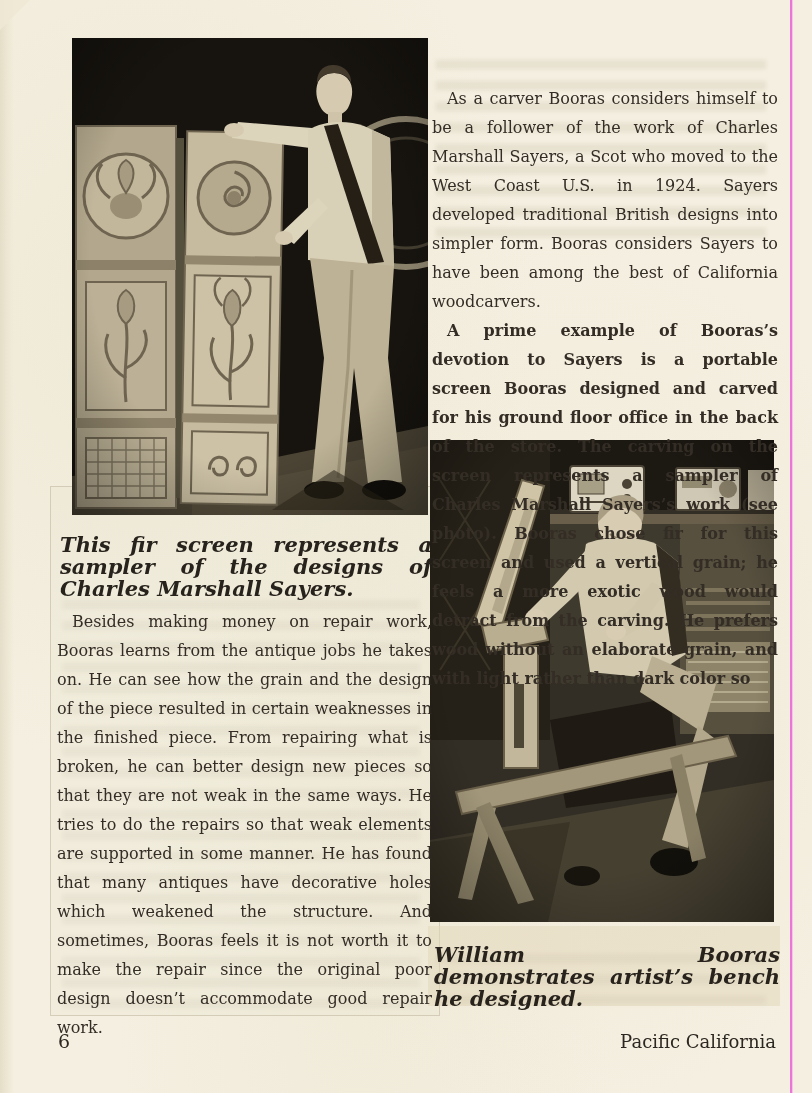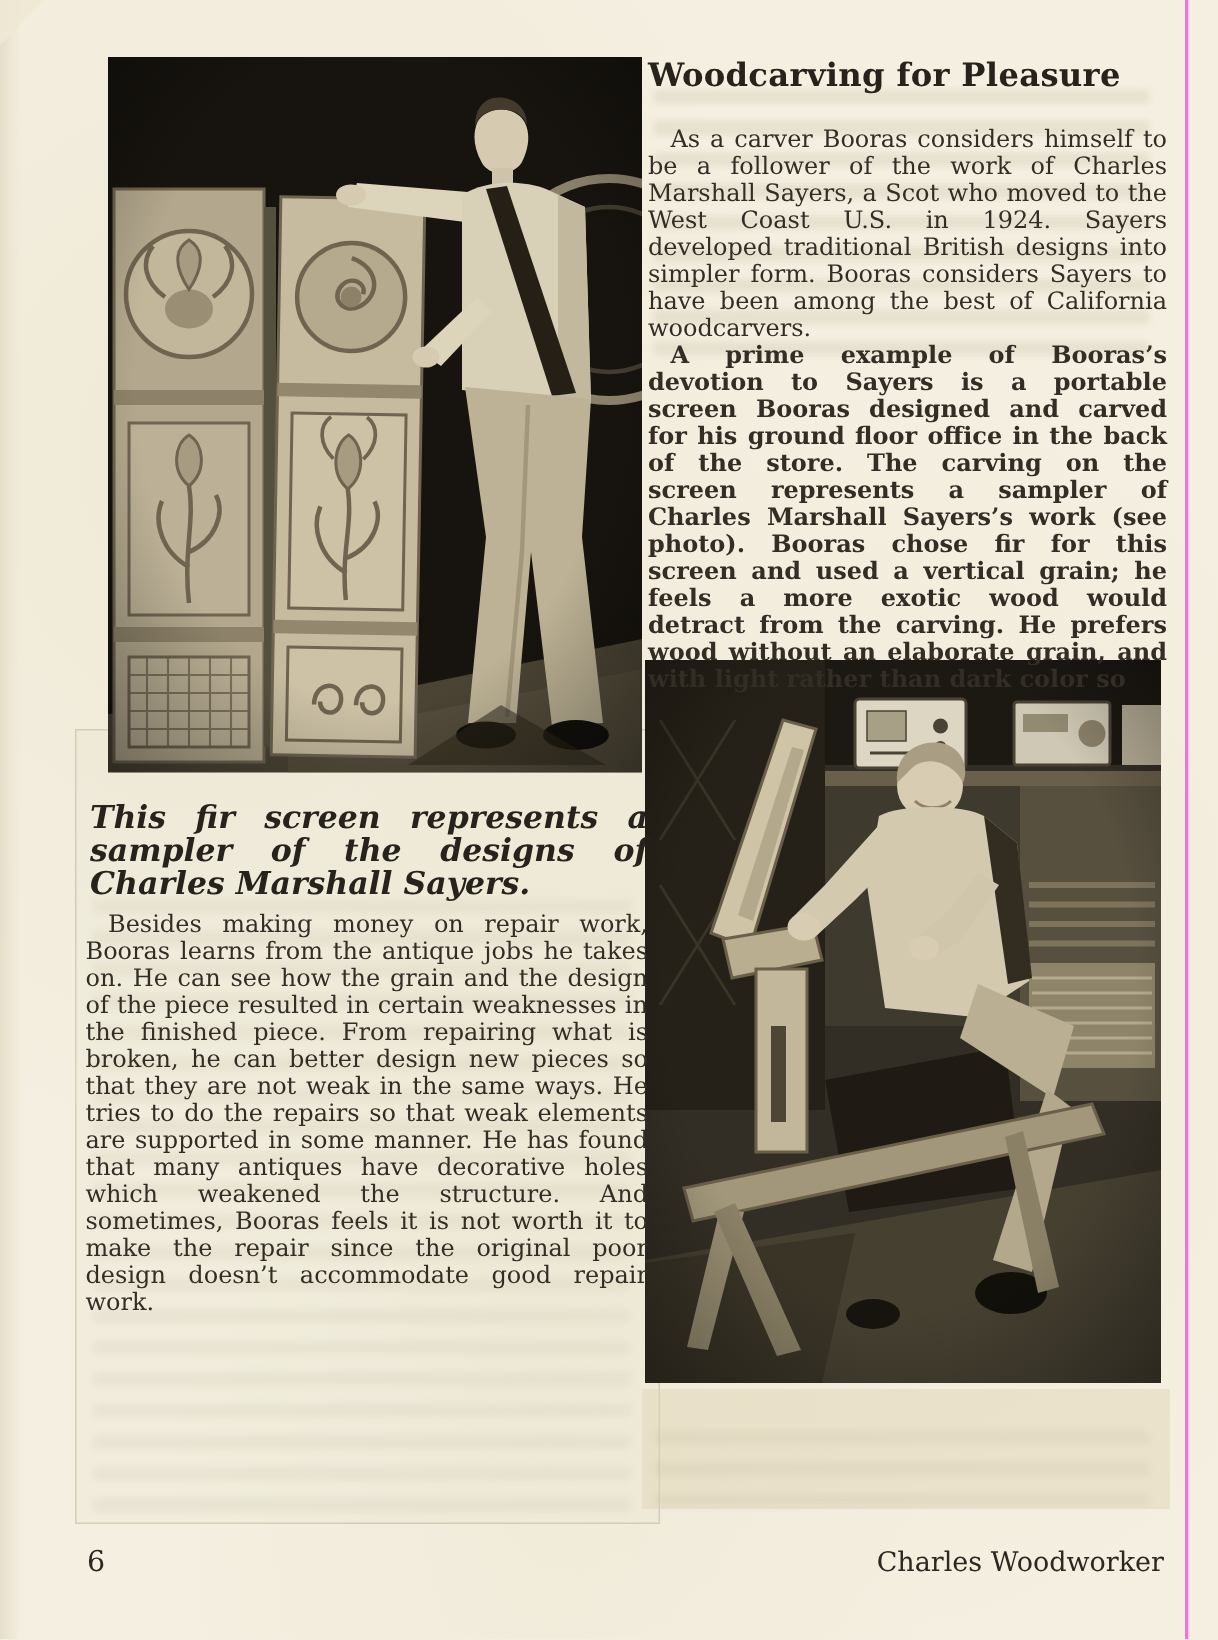--- a/index.html
+++ b/index.html
@@ -29,21 +29,21 @@
   .bleed{pointer-events:none;filter:blur(2px);}
   .bleed-rows{background:repeating-linear-gradient(180deg,
       rgba(146,132,104,.13) 0px, rgba(146,132,104,.13) 9px,
       rgba(146,132,104,0) 9px, rgba(146,132,104,0) 21px);}
   .bleed-weak{background:repeating-linear-gradient(180deg,
       rgba(146,132,104,.08) 0px, rgba(146,132,104,.08) 9px,
       rgba(146,132,104,0) 9px, rgba(146,132,104,0) 21px);}
   
   h1.article-title{left:432px;top:38px;width:346px;margin:0;
     font-size:21.5px;font-weight:700;color:#27221c;letter-spacing:.2px;position:absolute;}
-  .col{font-size:16px;line-height:18px;text-align:justify;}
+  .col{font-size:16px;line-height:29px;text-align:justify;}
   .col p{margin:0;text-indent:15px;}
   .col p + p{margin-top:0;font-weight:bold;}
   .right-col{left:432px;top:84px;width:346px;}
   .left-col{left:57px;top:607px;width:375px;}
   .left-col p + p{margin-top:13px;margin-left:21px;}
   .caption{font-weight:700;font-style:italic;font-size:21px;line-height:22px;
     text-align:justify;color:#27221c;}
   .caption1{left:60px;top:534px;width:372px;}
   .caption2{left:434px;top:944px;width:346px;}
   .footer-num{left:58px;top:1030px;font-size:19px;color:#2c2720;}
@@ -196,32 +196,32 @@
         <polygon points="50,366 28,458 42,460 66,368" fill="#998e72"></polygon>
         <polygon points="60,362 104,460 88,464 46,368" fill="#8a8066"></polygon>
         <polygon points="252,314 276,418 262,422 240,318" fill="#8a8066"></polygon>
       </g>
       <ellipse cx="106" cy="178" rx="11" ry="9" fill="#d8cdb3"></ellipse>
       <ellipse cx="186" cy="192" rx="10" ry="8" fill="#d8cdb3"></ellipse>
       <rect width="344" height="482" fill="url(#vig2)"></rect>
     </svg>
   </div>
 
-  <h1 class="article-title">Woodcarving for Pleasure</h1>
 
   <div class="abs col right-col">
     <p>As a carver Booras considers himself to be a follower of the work of Charles Marshall Sayers, a Scot who moved to the West Coast U.S. in 1924. Sayers developed traditional British designs into simpler form. Booras considers Sayers to have been among the best of California woodcarvers.</p>
     <p>A prime example of Booras’s devotion to Sayers is a portable screen Booras designed and carved for his ground floor office in the back of the store. The carving on the screen represents a sampler of Charles Marshall Sayers’s work (see photo). Booras chose fir for this screen and used a vertical grain; he feels a more exotic wood would detract from the carving. He prefers wood without an elaborate grain, and with light rather than dark color so</p>
   </div>
 
   <div class="abs caption caption1">This fir screen represents a sampler of the designs of Charles Marshall Sayers.</div>
 
   <div class="abs col left-col">
     <p>Besides making money on repair work, Booras learns from the antique jobs he takes on. He can see how the grain and the design of the piece resulted in certain weaknesses in the finished piece. From repairing what is broken, he can better design new pieces so that they are not weak in the same ways. He tries to do the repairs so that weak elements are supported in some manner. He has found that many antiques have decorative holes which weakened the structure. And sometimes, Booras feels it is not worth it to make the repair since the original poor design doesn’t accommodate good repair work.</p>
   </div>
 
+  <div class="abs caption caption2">William Booras demonstrates artist’s bench he designed.</div>
 
   <div class="abs footer-num">6</div>
-  <div class="abs footer-pub">Charles Woodworker</div>
+  <div class="abs footer-pub">Pacific California</div>
 
   <div class="abs pink-line"></div>
 
 </div>
 
 </body></html>

